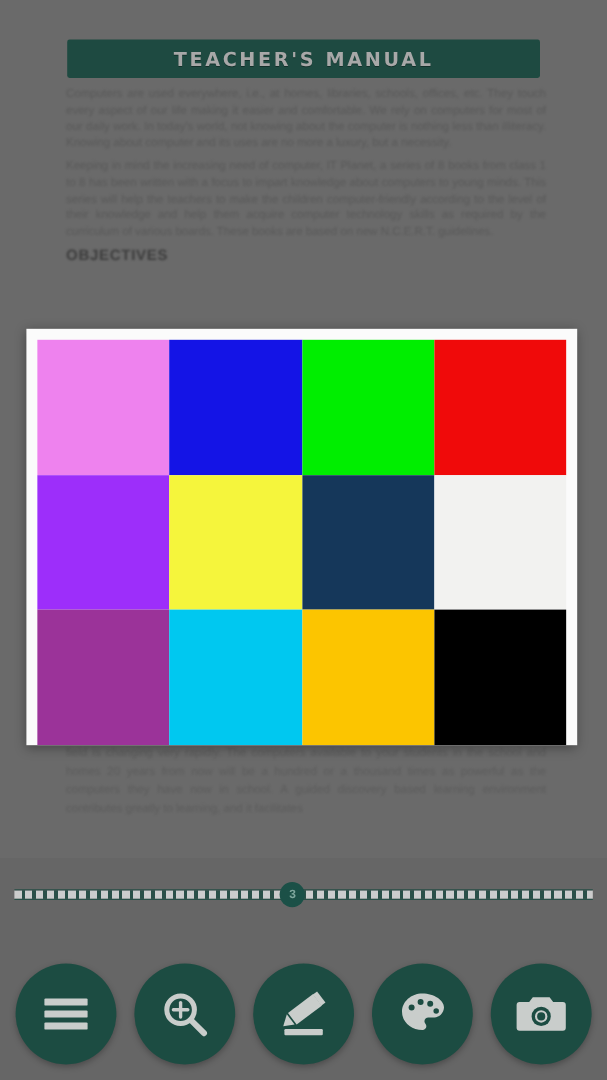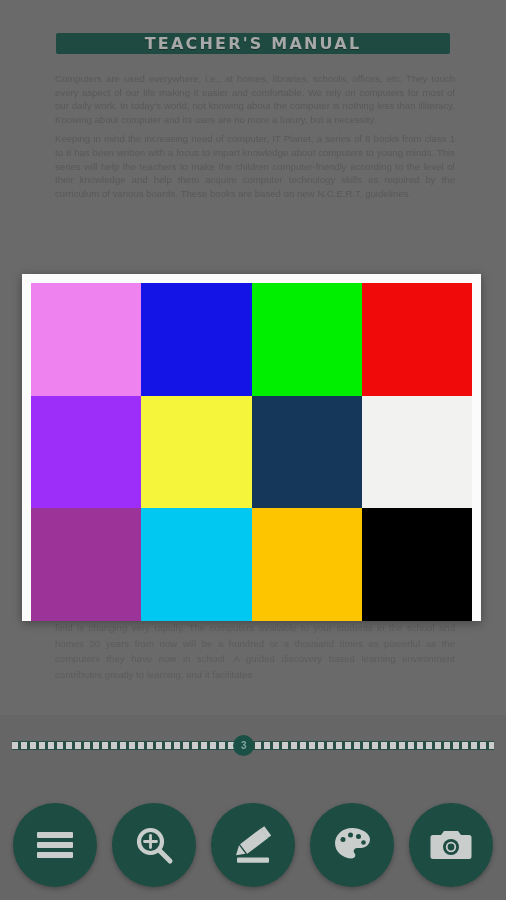--- a/index.html
+++ b/index.html
@@ -30,21 +30,21 @@
     height: 715px;
     background: #6a6a6a;
     overflow: hidden;
   }
 
   .doc-banner {
     position: absolute;
     left: 56px;
     top: 33px;
     width: 394px;
-    height: 21px;
+    height: 32px;
     background: #1e4a41;
     border-radius: 2px;
     display: flex;
     align-items: center;
     justify-content: center;
   }
   .doc-banner-title {
     font-size: 16px;
     font-weight: bold;
     letter-spacing: 2.2px;
@@ -203,20 +203,21 @@
 
   <div class="doc-page">
 
     <div class="doc-banner">
       <div class="doc-banner-title">TEACHER'S MANUAL</div>
     </div>
 
     <div class="doc-body">
       <div class="doc-p">Computers are used everywhere, i.e., at homes, libraries, schools, offices, etc. They touch every aspect of our life making it easier and comfortable. We rely on computers for most of our daily work. In today's world, not knowing about the computer is nothing less than illiteracy. Knowing about computer and its uses are no more a luxury, but a necessity.</div>
       <div class="doc-p">Keeping in mind the increasing need of computer, IT Planet, a series of 8 books from class 1 to 8 has been written with a focus to impart knowledge about computers to young minds. This series will help the teachers to make the children computer-friendly according to the level of their knowledge and help them acquire computer technology skills as required by the curriculum of various boards. These books are based on new N.C.E.R.T. guidelines.</div>
+      <div class="doc-h2 objectives">OBJECTIVES</div>
     </div>
 
     <div class="doc-tail">field is changing very rapidly. The computers available to your students in the school and homes 20 years from now will be a hundred or a thousand times as powerful as the computers they have now in school. A guided discovery based learning environment contributes greatly to learning, and it facilitates</div>
   </div>
 
   <div class="palette-card">
     <div class="palette-grid" id="palette-grid">
         <div class="swatch" style="background: rgb(238, 130, 238);"></div>
         <div class="swatch" style="background: rgb(20, 20, 230);"></div>
         <div class="swatch" style="background: rgb(0, 238, 0);"></div>

